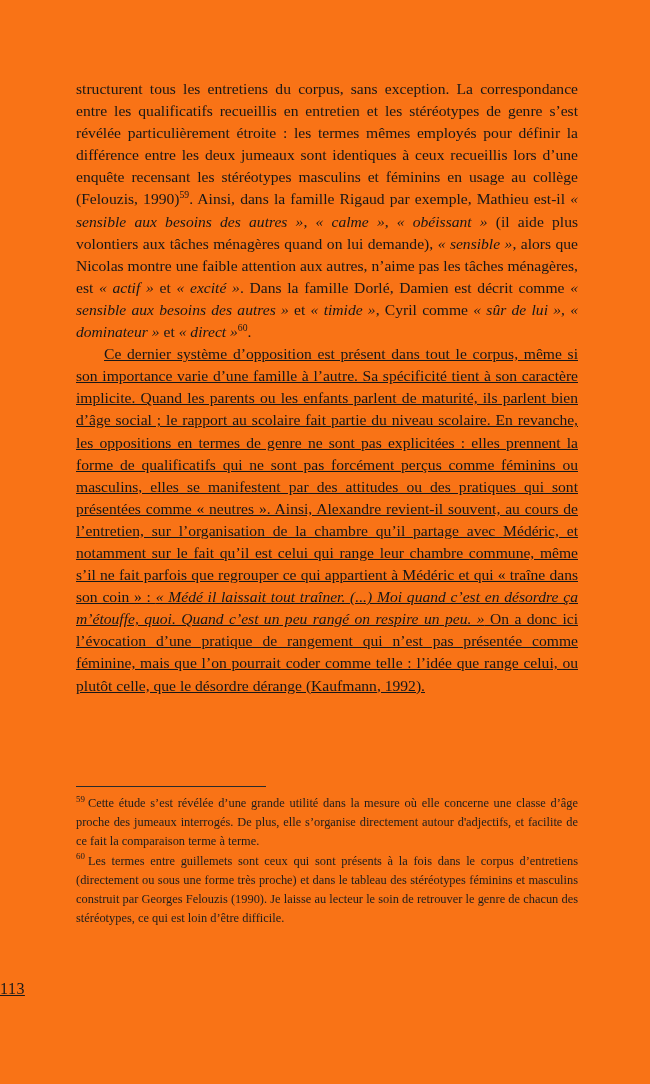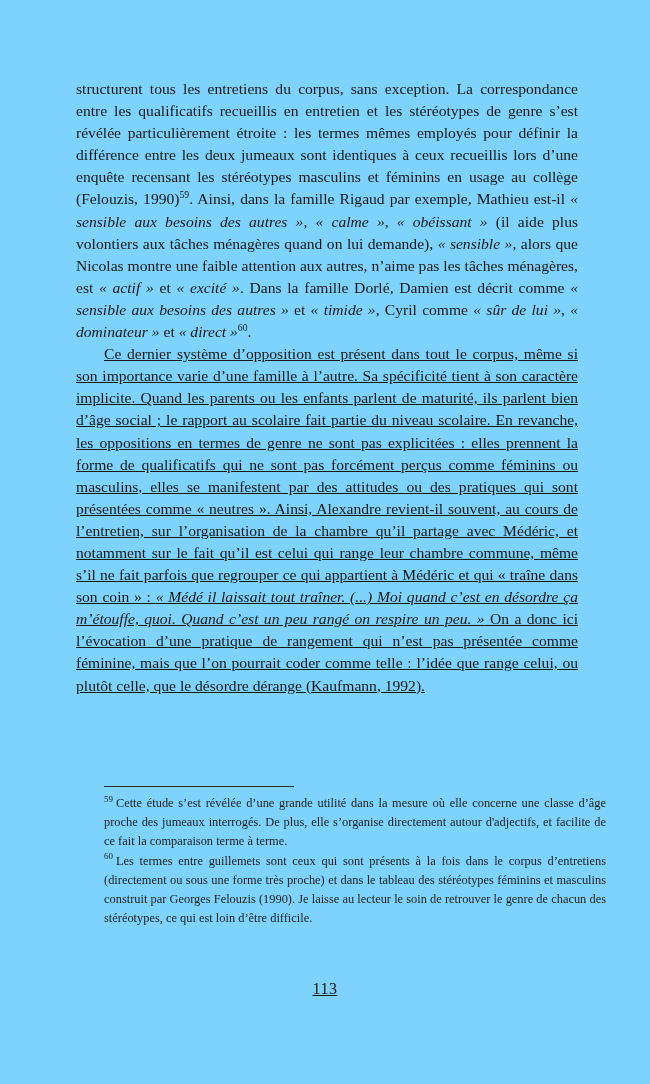--- a/index.html
+++ b/index.html
@@ -14,21 +14,21 @@
     position: relative;
     font-family: "Liberation Serif", "DejaVu Serif", serif;
     color: #1a1a1a;
     overflow: hidden;
   }
   .page {
     position: absolute;
     top: 0; left: 0;
     width: 650px;
     height: 1084px;
-    background: #7dd3fc;
+    background: #f97316;
   }
   .text-column {
     position: absolute;
     left: 76px;
     top: 78px;
     width: 502px;
   }
   .body-text p {
     margin: 0;
     font-size: 15.6px;
@@ -49,21 +49,20 @@
     font-size: 0.62em;
     vertical-align: super;
     line-height: 0;
   }
   
   .footnotes {
     position: absolute;
     left: 76px;
     top: 786px;
     width: 502px;
-    margin-left: 28px;
   }
   .fn-rule {
     width: 190px;
     height: 0;
     border-top: 1.1px solid #2b2b2b;
     margin: 0 0 7px 0;
   }
   .footnotes p {
     margin: 0;
     font-size: 12.4px;
@@ -77,21 +76,20 @@
     vertical-align: super;
     line-height: 0;
     margin-right: 3px;
   }
   
   .folio {
     position: absolute;
     left: 0;
     top: 980px;
     width: 650px;
-    text-align: center;
     font-size: 16px;
     letter-spacing: 0.5px;
     color: #1a1a1a;
     text-decoration: underline;
   }
 </style>
 </head>
 <body>
 
 <div class="page">

